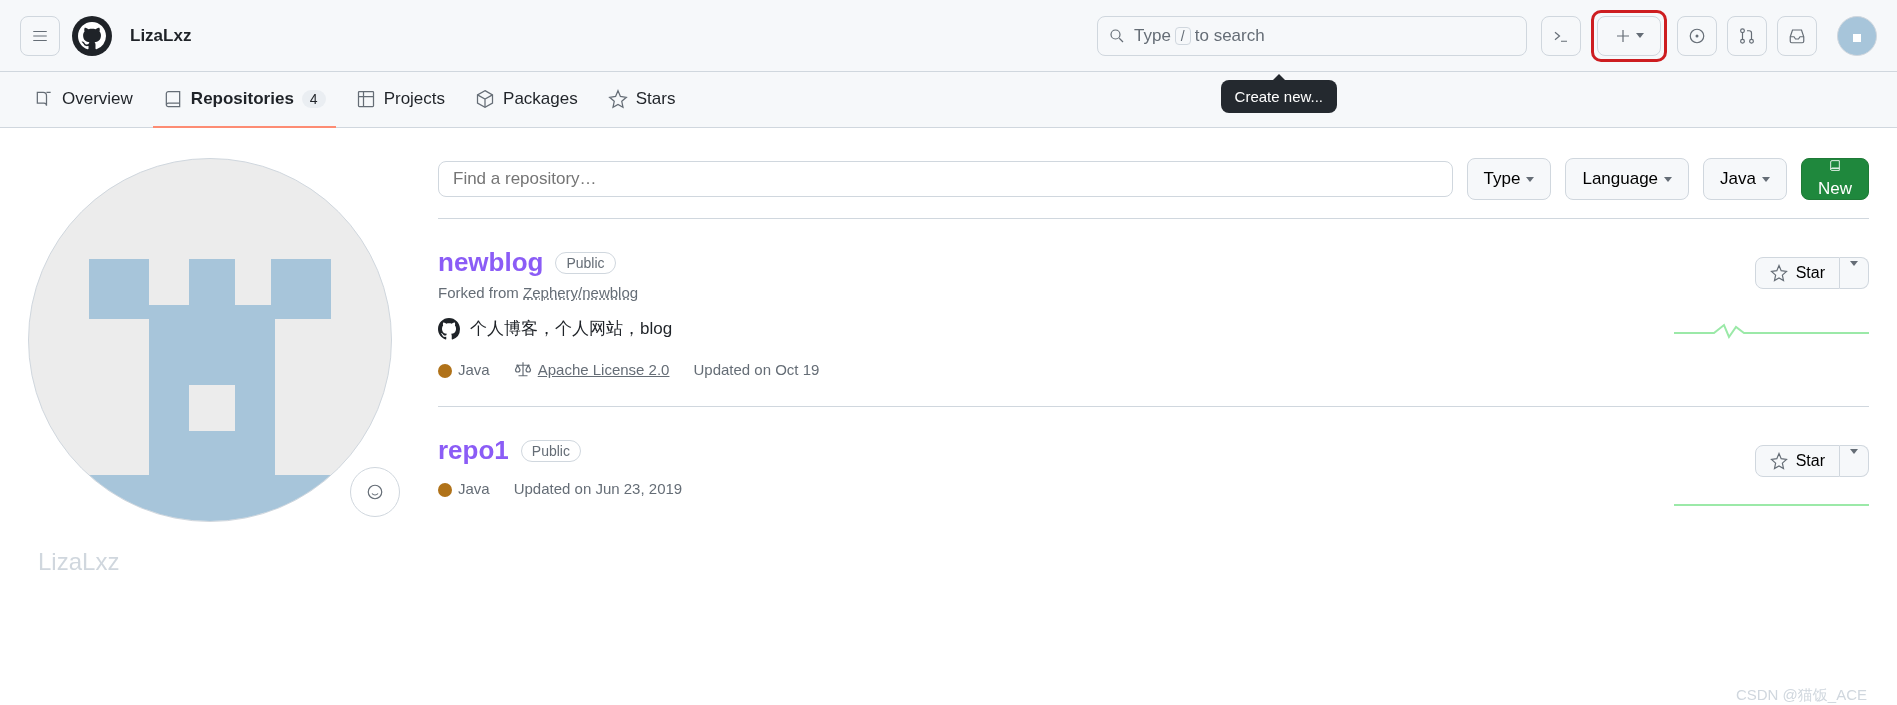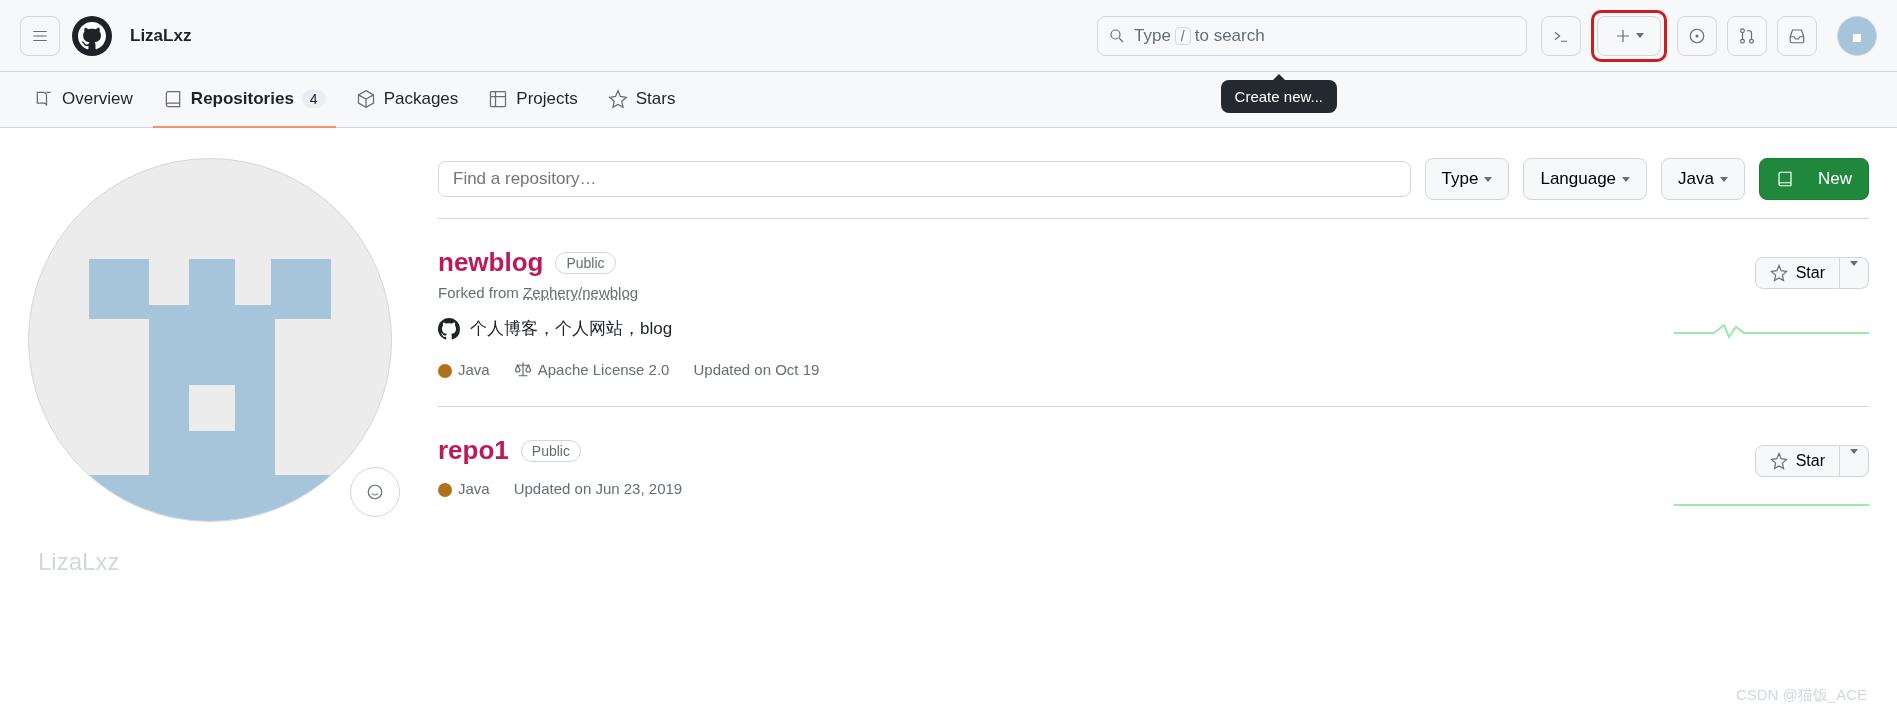--- a/index.html
+++ b/index.html
@@ -39,33 +39,33 @@
 .pix.d { top:146px; left:120px; width:126px; height:170px; }
 .pix.e { top:316px; left:60px; width:244px; height:50px; }
 .pix.hole { top:226px; left:160px; width:46px; height:46px; background:#ececec; z-index:2; }
 .emoji-btn { position:absolute; bottom:8px; right:8px; width:50px; height:50px; border-radius:50%; border:1px solid #d0d7de; background:#fff; display:flex; align-items:center; justify-content:center; cursor:pointer; }
 .under-name { position:absolute; top:390px; left:10px; color:#d0d7de; font-size:24px; }
 
 .content { flex:1; margin-left:30px; }
 .filter-row { display:flex; gap:14px; align-items:center; margin-bottom:18px; }
 .find-input { flex:1; height:36px; border:1px solid #d0d7de; border-radius:8px; padding:0 14px; font-size:17px; color:#7f1d1d; }
 .pill-btn { height:42px; border:1px solid #d0d7de; border-radius:8px; background:#f6f8fa; padding:0 16px; font-size:17px; display:flex; align-items:center; gap:6px; cursor:pointer; }
-.new-btn { background:#1f883d; color:#fff; border:1px solid #1f7a37; border-radius:8px; height:42px; padding:0 16px; font-size:17px; display:flex; align-items:center; gap:24px; cursor:pointer; }
+.new-btn { background:#1f883d; color:#fff; border:1px solid #1f7a37; border-radius:8px; height:42px; padding:0 16px; font-size:17px; display:flex; align-items:center; gap:7px; cursor:pointer;flex-direction:column; }
 .new-btn svg { stroke:#fff; }
 .repo { border-top:1px solid #d0d7de; padding:28px 0; position:relative; }
 .repo-head { display:flex; align-items:center; gap:12px; }
-.repo-name { color:#be185d; font-size:26px; font-weight:600;text-align:center; }
+.repo-name { color:#8b5cf6; font-size:26px; font-weight:600;text-align:center; }
 .badge { border:1px solid #d0d7de; border-radius:999px; padding:2px 10px; font-size:14px; color:#656d76; font-weight:500; }
 .forked { margin-top:6px; font-size:15px; color:#656d76; }
 .forked a { color:#656d76; text-decoration:underline; text-decoration-style:dotted; }
 .desc { margin-top:16px; font-size:17px; display:flex; align-items:center; gap:10px; }
 .meta { margin-top:20px; display:flex; align-items:center; gap:24px; font-size:15px; color:#656d76; }
 .lang { display:flex; align-items:flex-end; gap:6px; }
 .dot { width:14px; height:14px; border-radius:50%; background:#b07219; display:inline-block; }
-.license { display:flex; align-items:center; gap:6px; }
+.license { display:flex; align-items:center; gap:6px;text-decoration:underline; }
 .star-block { position:absolute; right:0; top:38px; display:flex; }
 .star-btn { border:1px solid #d0d7de; border-radius:8px 0 0 8px; background:#f6f8fa; padding:6px 14px; font-size:16px; display:flex; align-items:center; gap:8px; cursor:pointer; }
 .star-dd { border:1px solid #d0d7de; border-left:0; border-radius:0 8px 8px 0; background:#f6f8fa; padding:6px 10px; cursor:pointer; }
 .spark { position:absolute; right:0; top:94px; width:195px; height:30px; }
 .spark svg { width:100%; height:100%; }
 .watermark { position:absolute; bottom:0; right:30px; color:#d0d7de; font-size:15px; }
 .caret { width:0; height:0; border-left:4px solid transparent; border-right:4px solid transparent; border-top:5px solid #656d76; }
 svg.ic { width:18px; height:18px; fill:none; stroke:#656d76; stroke-width:1.6; }
 </style>
 </head>
@@ -146,31 +146,31 @@
   </div>
   <div class="tab active">
     <svg viewBox="0 0 24 24">
         <path d="M4 19.5A2.5 2.5 0 016.5 17H20V3H6.5A2.5 2.5 0 004 5.5v14zM6.5 17H20v4H6.5A2.5 2.5 0 014 19.5"></path>
       </svg>
     <span>Repositories</span>
     <span class="cnt">4</span>
   </div>
   <div class="tab">
     <svg viewBox="0 0 24 24">
+        <rect x="3" y="3" width="18" height="18" rx="1"></rect>
+        <path d="M3 9h18M9 3v18"></path>
+      </svg>
+    <span>Projects</span>
+  </div>
+  <div class="tab">
+    <svg viewBox="0 0 24 24">
         <path d="M12 2l9 5v10l-9 5-9-5V7z"></path>
         <path d="M3 7l9 5 9-5M12 12v10"></path>
       </svg>
     <span>Packages</span>
-  </div>
-  <div class="tab">
-    <svg viewBox="0 0 24 24">
-        <rect x="3" y="3" width="18" height="18" rx="1"></rect>
-        <path d="M3 9h18M9 3v18"></path>
-      </svg>
-    <span>Projects</span>
   </div>
   <div class="tab">
     <svg viewBox="0 0 24 24">
         <path d="M12 2l2.9 6.9L22 10l-5.5 4.8L18 22l-6-3.5L6 22l1.5-7.2L2 10l7.1-1.1z"></path>
       </svg>
     <span>Stars</span>
   </div>
 </div>
 
 <div class="main">

